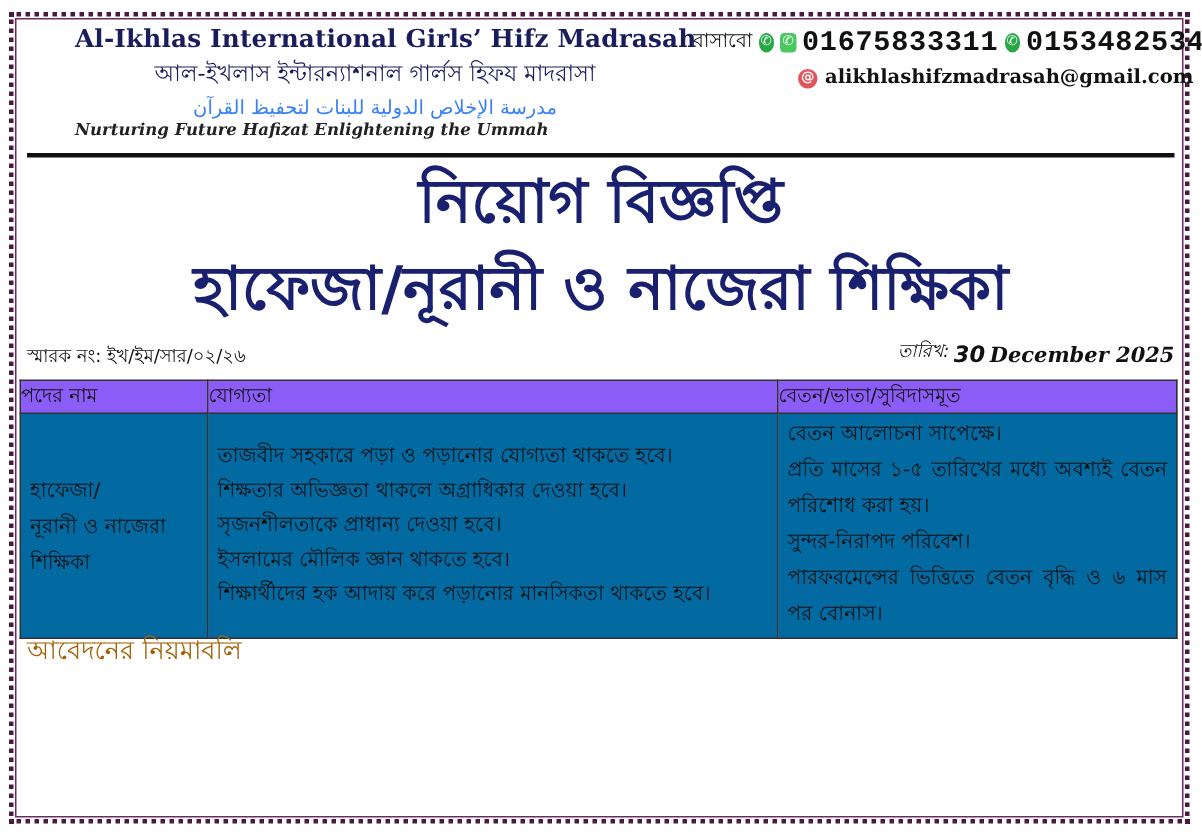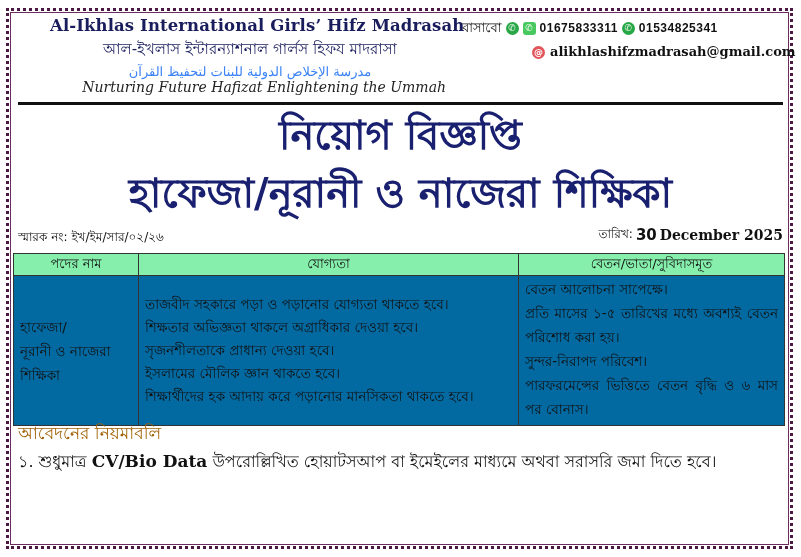--- a/index.html
+++ b/index.html
@@ -16,28 +16,28 @@
 
     .header { position: absolute; left: 18px; top: 12px; width: 765px; height: 90px; margin-left: 32px; }
     .header-left { position: absolute; left: 0; top: 0; width: 400px; height: 90px; text-align: center; }
     .org-en {
       font-family: "DejaVu Serif", serif; font-weight: bold; font-size: 16.5px;
       color: #1a1d5c; letter-spacing: 0.1px; margin-top: 4px; white-space: nowrap;
     }
     .org-bn { font-family: "DejaVu Sans", sans-serif; font-size: 15px; color: #1a1d5c; margin-top: 2px; white-space: nowrap; }
     .org-ar { font-family: "DejaVu Serif", serif; font-size: 13px; color: #3b82f6; margin-top: 2px; direction: rtl; white-space: nowrap; }
     .tagline {
-      font-family: "DejaVu Serif", serif; font-style: italic; font-weight: normal;
-      font-size: 14px; color: #222; text-align: right; padding-right: 4px; margin-top: 0px;
+      font-family: "DejaVu Serif", serif; font-style: italic; font-weight: bold;
+      font-size: 11px; color: #222; text-align: left; padding-right: 4px; margin-top: 0px;
     }
 
     .header-right { position: absolute; left: 412px; top: 4px; width: 353px; }
     .addr-line { font-size: 13.5px; color: #111; white-space: nowrap; line-height: 24px; }
     .contact-line { font-size: 13px; line-height: 24px; white-space: nowrap; display: flex; align-items: center; gap: 4px; }
-    .phone { font-family: Liberation Sans, sans-serif; font-weight: bold; font-size: 12px; letter-spacing: 0.5px; }
+    .phone { font-family: Liberation Mono, monospace; font-weight: bold; font-size: 19px; letter-spacing: 0.5px; }
     .email-line { padding-left: 70px; display: flex; align-items: center; gap: 5px; line-height: 24px; }
     .email { font-family: "DejaVu Serif", serif; font-weight: bold; font-size: 13px; text-align: right; }
     .ico {
       display: inline-block; width: 13px; height: 13px; border-radius: 50%;
       color: #fff; font-size: 9px; line-height: 13px; text-align: center; font-weight: bold;
     }
     .ico-phone { background: #27a745; }
     .ico-wa { background: #48c95f; border-radius: 3px; }
     .ico-at { background: #e0545a; }
 
@@ -46,31 +46,31 @@
     .title-main {
       position: absolute; left: 0; width: 801px; top: 108px; text-align: center;
       font-size: 40px; font-weight: bold; color: #1a2070; line-height: 54px;
     }
     .title-sub {
       position: absolute; left: 0; width: 801px; top: 166px; text-align: center;
       font-size: 40px; font-weight: bold; color: #1a2070; line-height: 54px;
     }
 
     .ref { position: absolute; left: 18px; top: 228px; font-size: 12px; color: #111; }
-    .date { position: absolute; right: 18px; top: 225px; font-size: 12px; color: #111; display: flex; align-items: center; gap: 3px; }
+    .date { position: absolute; right: 18px; top: 225px; font-size: 12px; color: #111; display: flex; align-items: flex-end; gap: 3px; font-style: italic; }
     .date-val { font-family: "DejaVu Serif", serif; font-weight: bold; font-size: 14px; }
     .date-day { font-family: "DejaVu Sans", sans-serif; font-weight: bold; font-size: 15px; }
 
     table.jobs {
       position: absolute; left: 13px; top: 253px; width: 772px;
       border-collapse: collapse; font-size: 13px;
     }
     table.jobs th {
-      background: #86efac; font-weight: normal; font-size: 13px; height: 22px;
-      border: 1px solid #333; text-align: center; color: #111;
+      background: #8b5cf6; font-weight: normal; font-size: 13px; height: 22px;
+      border: 1px solid #333; text-align: left; color: #111;
     }
     table.jobs td {
       background: #0369a1; border: 1px solid #333; vertical-align: middle; color: #111;
     }
     .col1 { width: 125px; }
     .col2 { width: 380px; }
     .post-cell { color: #1a237e; font-size: 13.5px; line-height: 24px; padding: 0 6px; }
     .qual-cell { padding: 8px 6px; line-height: 23px; font-size: 13.5px; }
     .benefit-cell { padding: 1px 6px 4px; line-height: 24px; font-size: 13.5px; text-align: justify; }
     .line { display: block; white-space: nowrap; }
@@ -150,18 +150,13 @@
       <span class="line">প্রতি মাসের ১-৫ তারিখের মধ্যে অবশ্যই বেতন পরিশোধ করা হয়।</span>
       <span class="line">সুন্দর-নিরাপদ পরিবেশ।</span>
       <span class="line">পারফরমেন্সের ভিত্তিতে বেতন বৃদ্ধি ও ৬ মাস পর বোনাস।</span>
     </td>
   </tr>
 </tbody>
   </table>
 
 <div class="rules-title">আবেদনের নিয়মাবলি</div>
 <div class="rules">
-  <div>
-    <span>১. শুধুমাত্র</span>
-    <span class="bold-en">CV/Bio Data</span>
-    <span>উপরোল্লিখিত হোয়াটসআপ বা ইমেইলের মাধ্যমে অথবা সরাসরি জমা দিতে হবে।</span>
-  </div>
 </div>
 
 </body></html>

